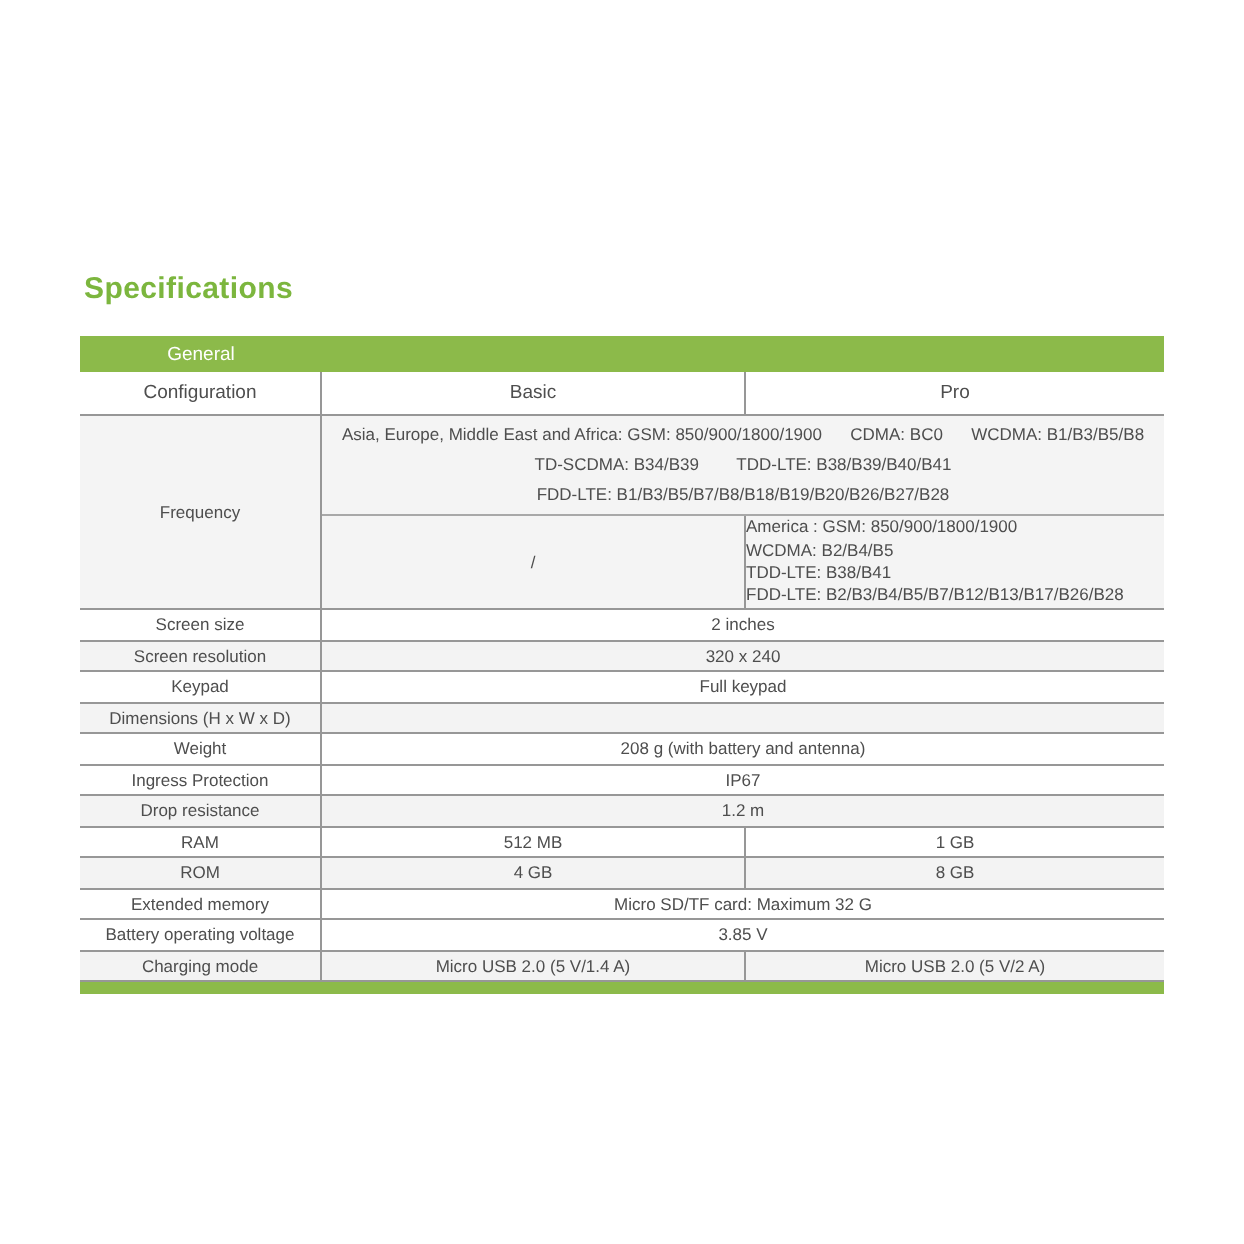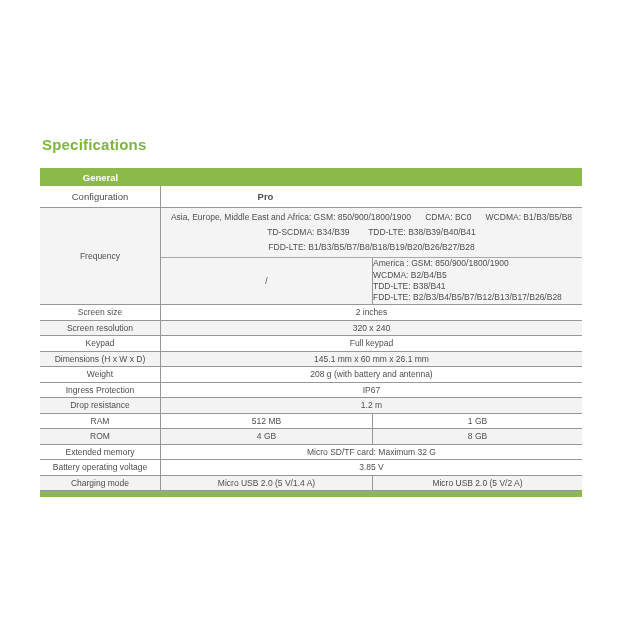--- a/index.html
+++ b/index.html
@@ -16,27 +16,27 @@
     position:relative;width:622px;height:622px;background:#ffffff;
     font-family:"Liberation Sans",sans-serif;color:var(--text);overflow:hidden;
   }
   .page-title{
     position:absolute;left:42px;top:136px;margin:0;
     font-size:15px;font-weight:bold;color:var(--title-green);letter-spacing:0.2px;
   }
   .spec-table{position:absolute;left:40px;top:168px;width:542px;}
   
   .band{height:18px;background:var(--band-green);display:flex;align-items:center;}
-  .band-label{width:121px;text-align:center;color:#ffffff;font-weight:bold;font-size:9.5px;}
+  .band-label{width:121px;text-align:center;color:#ffffff;font-weight:normal;font-size:9.5px;}
   
   .head-row{display:flex;height:22px;border-bottom:1px solid var(--line);font-size:9.5px;}
   .head-row .cell{display:flex;align-items:center;justify-content:center;}
   .c1{width:121px;border-right:1px solid var(--line);text-align:right;}
   .c2{width:212px;border-right:1px solid var(--line);}
-  .c3{width:209px;font-weight:bold;}
+  .c3{width:209px;}
   
   .freq-block{display:flex;border-bottom:1px solid var(--line);background:var(--freq-shade);font-size:8.5px;}
   .freq-label{width:121px;border-right:1px solid var(--line);display:flex;align-items:center;justify-content:center;}
   .freq-right{width:421px;}
   .freq-shared{
     height:50px;border-bottom:1px solid #a8a8a8;display:flex;flex-direction:column;
     justify-content:center;text-align:center;line-height:15px;white-space:pre;
   }
   .freq-split{display:flex;height:46px;}
   .freq-basic{width:212px;border-right:1px solid var(--line);display:flex;align-items:center;justify-content:center;}
@@ -63,20 +63,21 @@
   <h1 class="page-title">Specifications</h1>
 
   <div class="spec-table">
 
     <div class="band">
       <div class="band-label">General</div>
     </div>
 
     <div class="head-row">
       <div class="cell c1">Configuration</div>
+      <div class="cell c2">Basic</div>
       <div class="cell c3">Pro</div>
     </div>
 
     <div class="freq-block">
       <div class="freq-label">Frequency</div>
       <div class="freq-right">
         <div class="freq-shared">
           <div>Asia, Europe, Middle East and Africa: GSM: 850/900/1800/1900      CDMA: BC0      WCDMA: B1/B3/B5/B8</div>
           <div>TD-SCDMA: B34/B39        TDD-LTE: B38/B39/B40/B41</div>
           <div>FDD-LTE: B1/B3/B5/B7/B8/B18/B19/B20/B26/B27/B28</div>
@@ -101,21 +102,20 @@
         <div class="row shade">
           <div class="cell lbl">Screen resolution</div>
           <div class="cell span-val">320 x 240</div>
         </div>
         <div class="row">
           <div class="cell lbl">Keypad</div>
           <div class="cell span-val">Full keypad</div>
         </div>
         <div class="row shade">
           <div class="cell lbl">Dimensions (H x W x D)</div>
-          <div class="cell span-val">145.1 mm x 60 mm x 26.1 mm</div>
         </div>
         <div class="row">
           <div class="cell lbl">Weight</div>
           <div class="cell span-val">208 g (with battery and antenna)</div>
         </div>
         <div class="row">
           <div class="cell lbl">Ingress Protection</div>
           <div class="cell span-val">IP67</div>
         </div>
         <div class="row shade">

